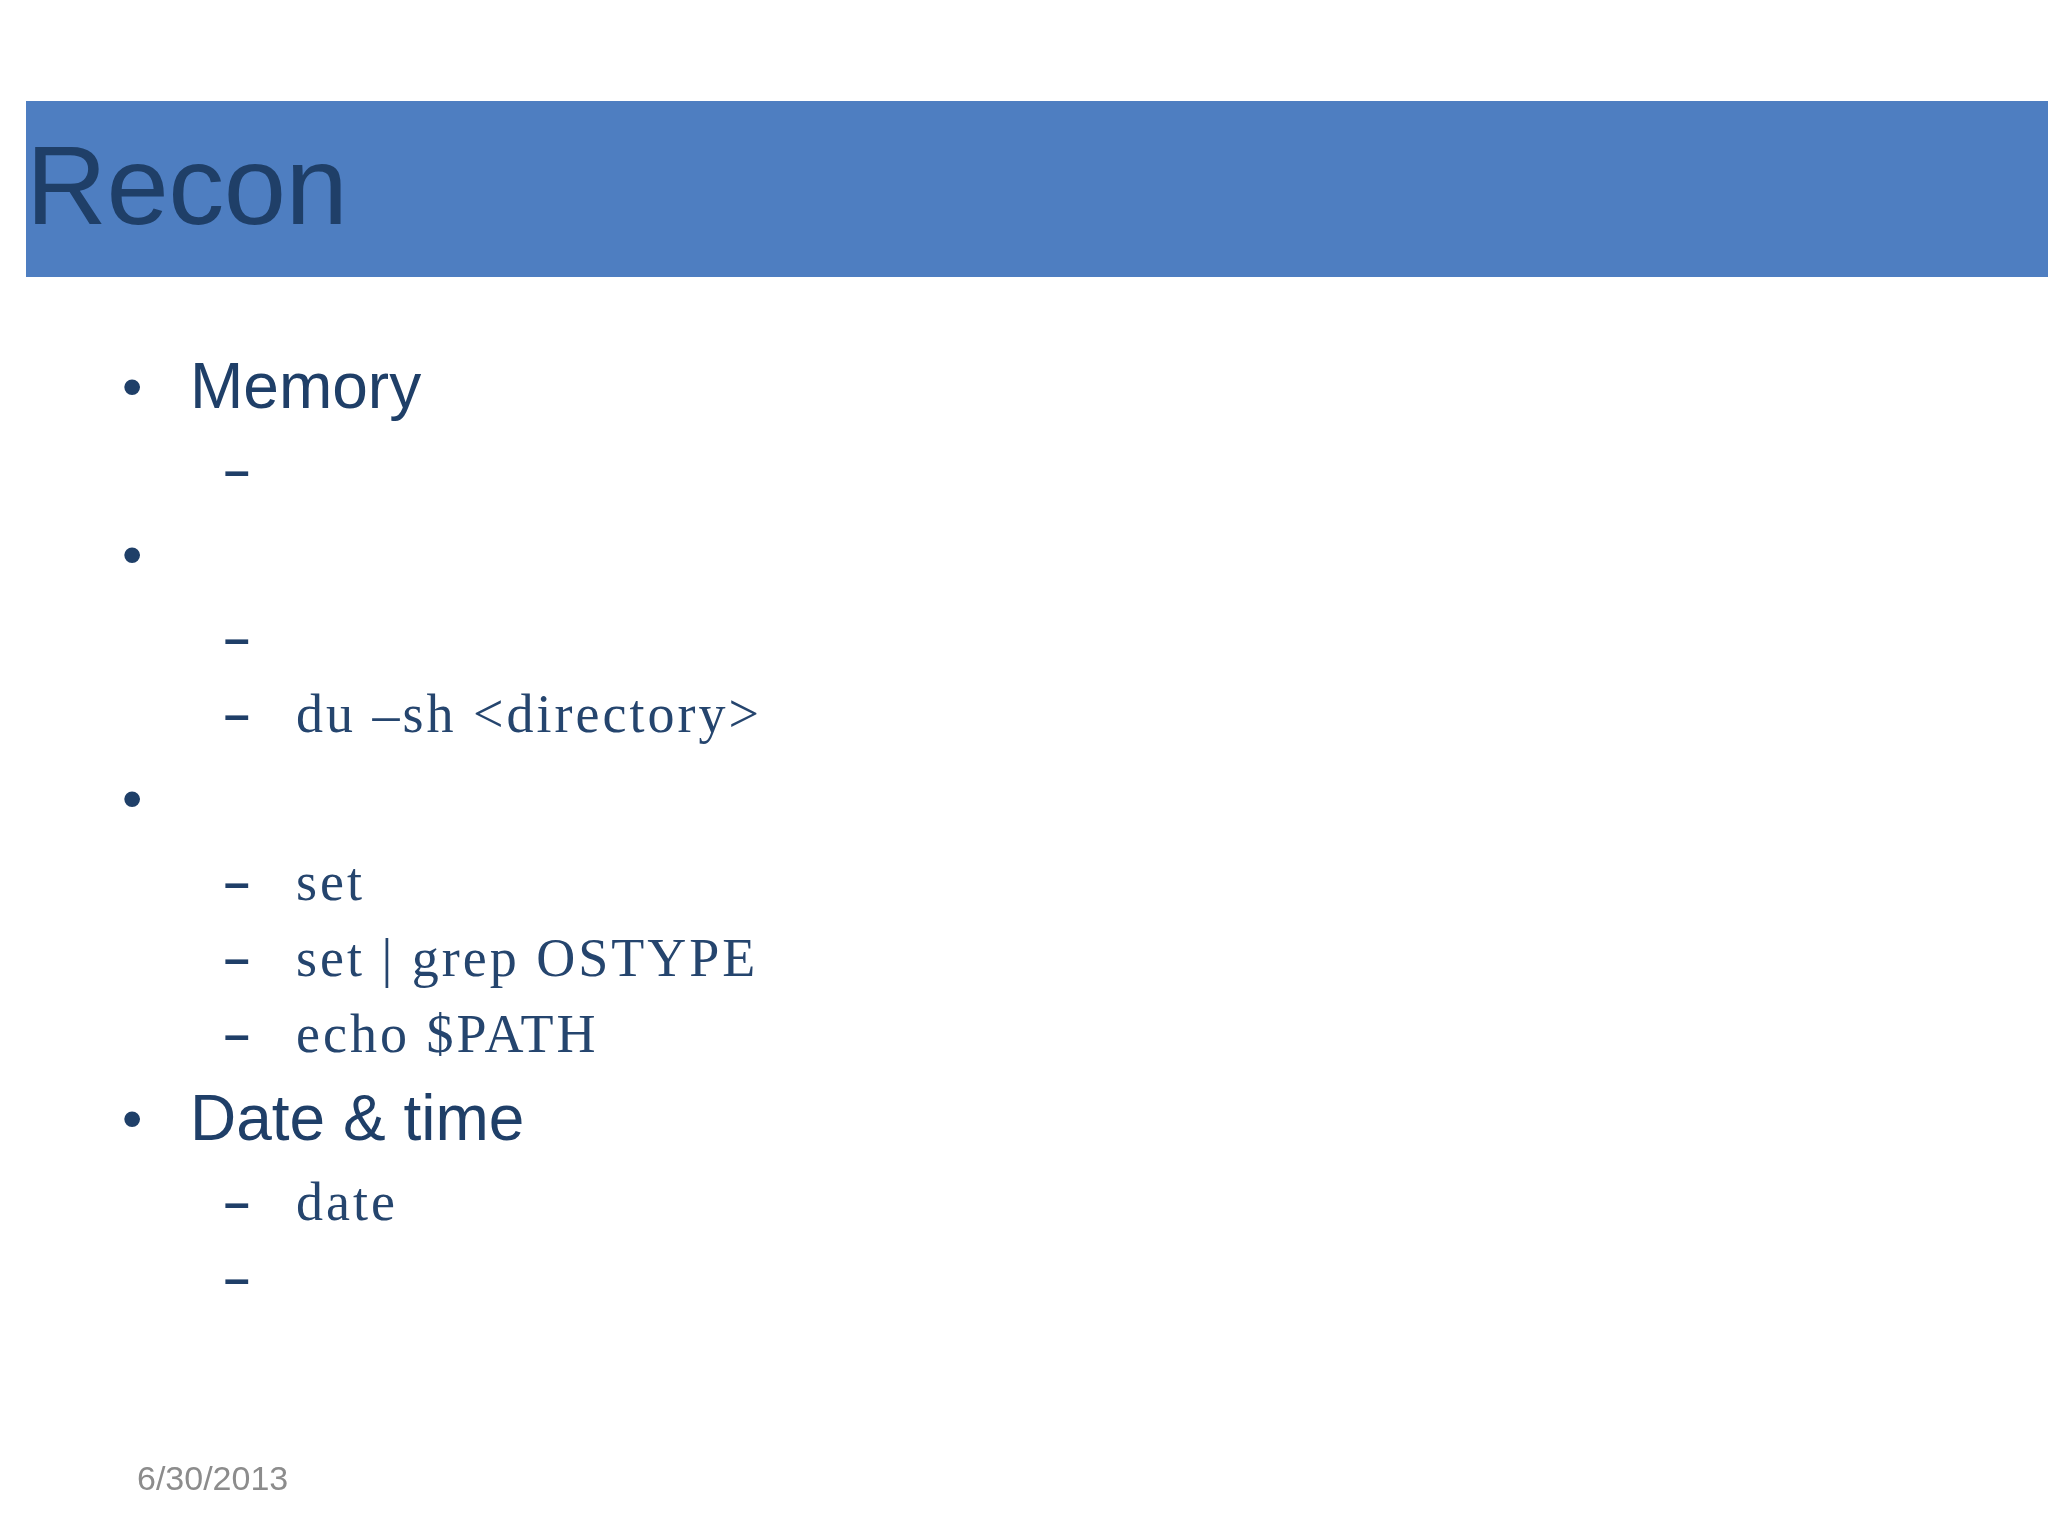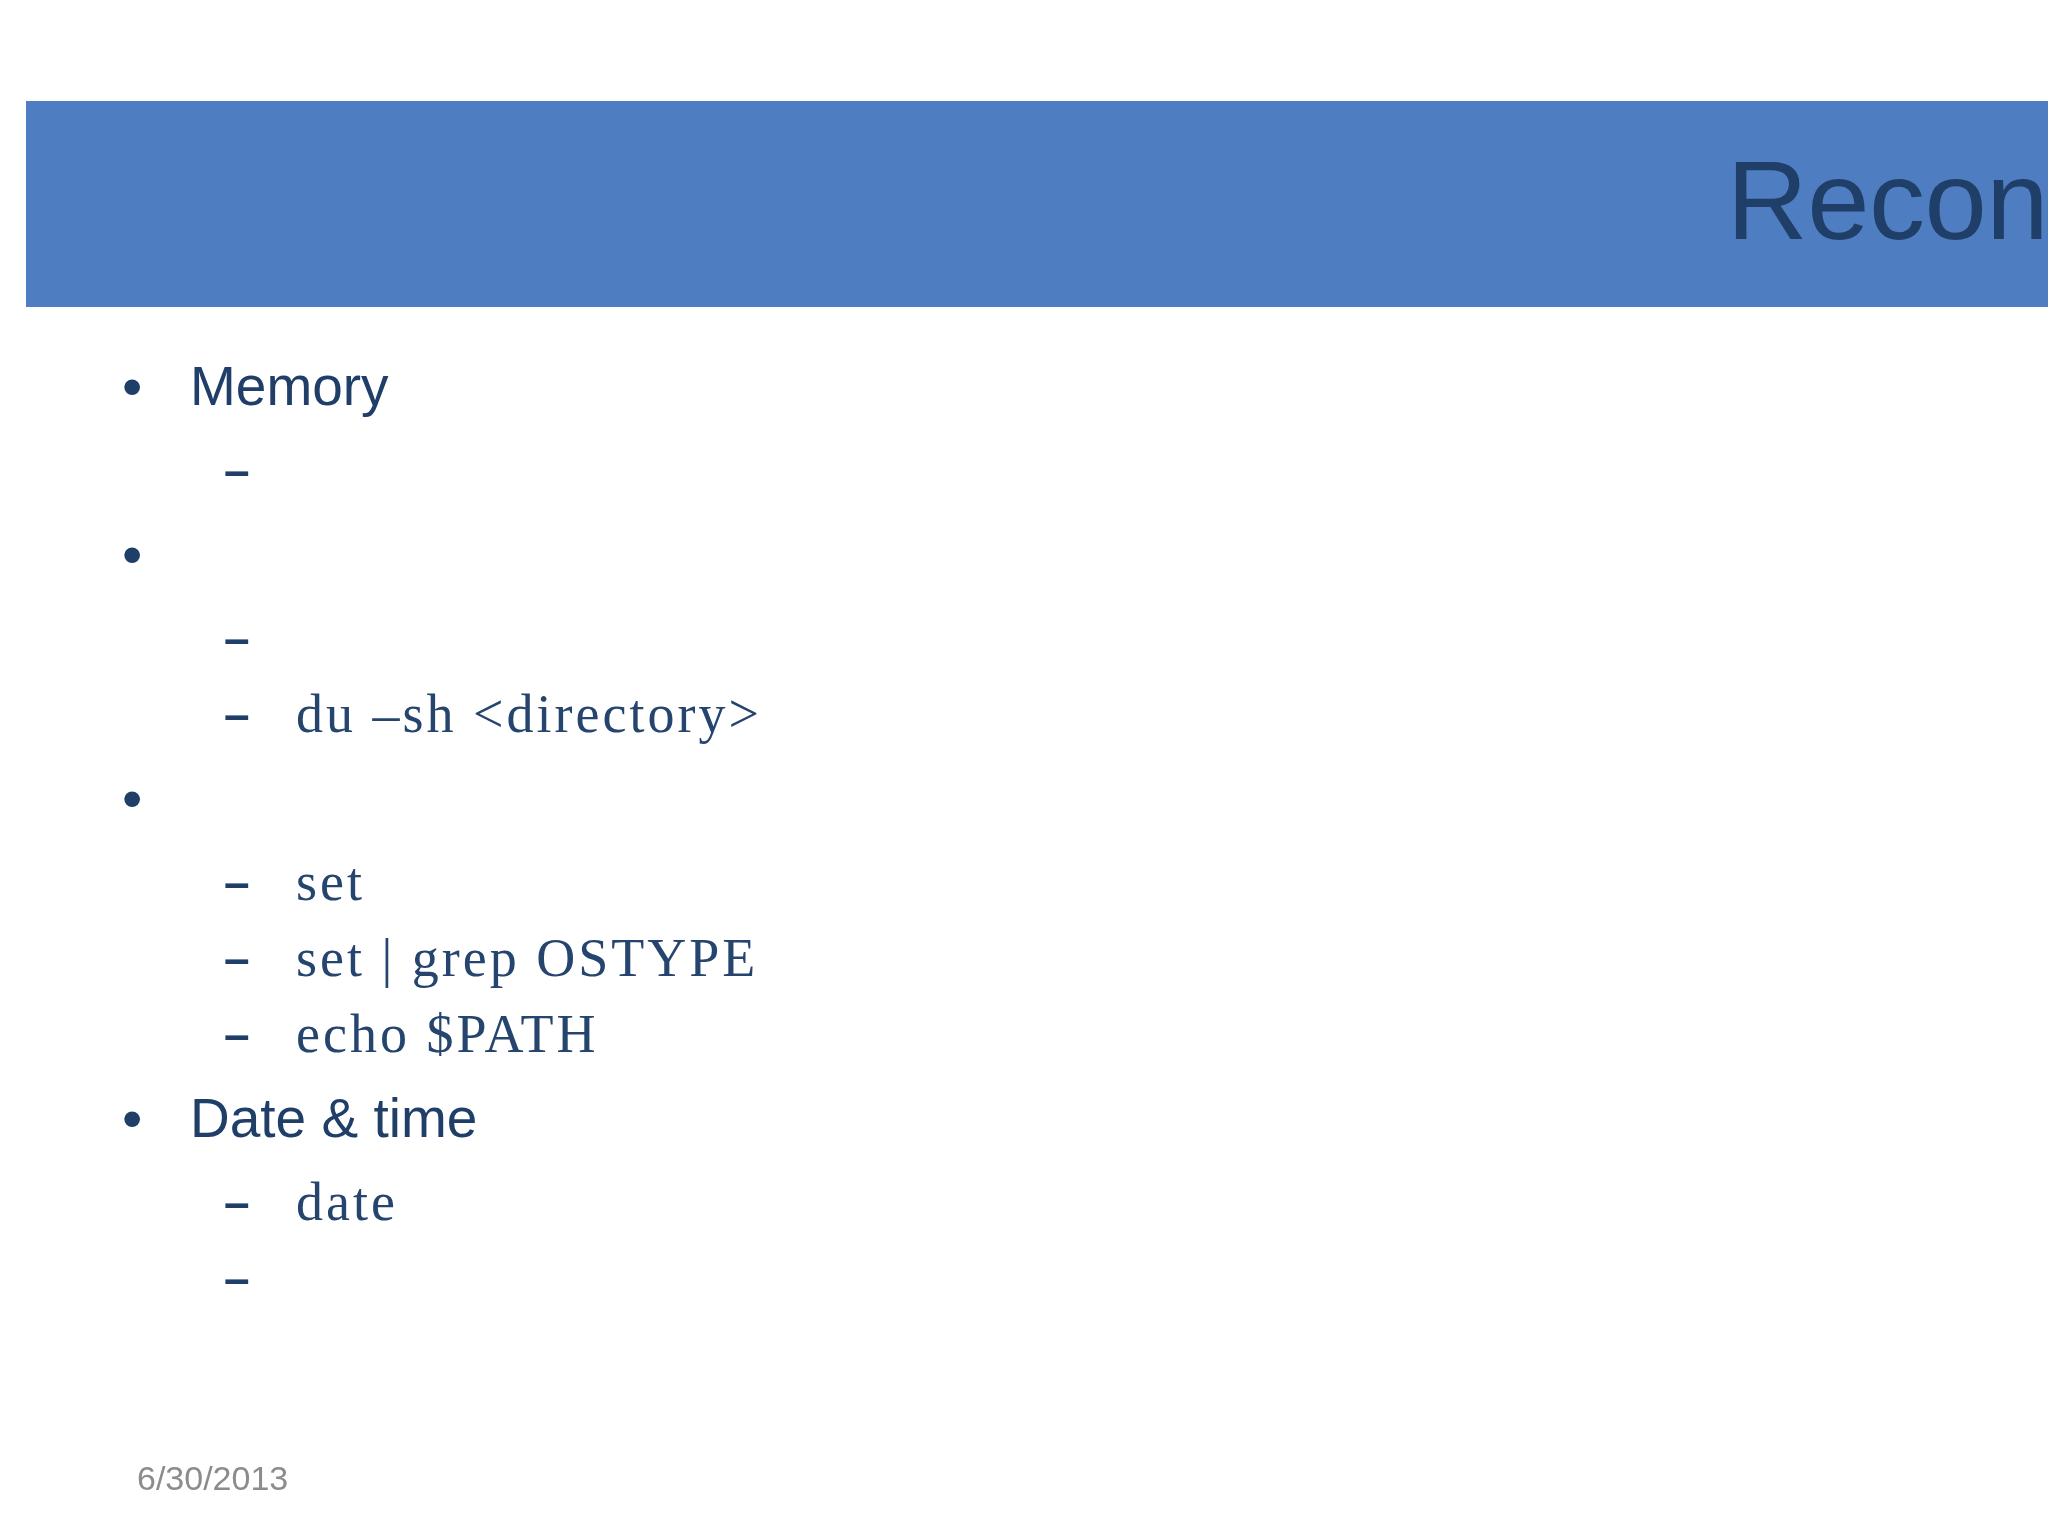--- a/index.html
+++ b/index.html
@@ -21,25 +21,25 @@
     height: 1536px;
     background: #ffffff;
   }
 
   
   .title-banner {
     position: absolute;
     left: 26px;
     top: 101px;
     width: 2022px;
-    height: 206px;
+    height: 176px;
     background: #4e7ec1;
     display: flex;
     align-items: center;
-    justify-content: flex-end;
+    justify-content: flex-start;
     box-sizing: border-box;
   }
   .title-text {
     font-family: "Liberation Sans", sans-serif;
     font-size: 112px;
     font-weight: 400;
     line-height: 1;
     color: #1f3f68;
     letter-spacing: -0.5px;
     padding-bottom: 6px;
@@ -73,21 +73,21 @@
     color: #1f3f68;
     font-size: 58px;
     line-height: 92px;
     font-family: "Liberation Sans", sans-serif;
     text-align: left;
     padding-left: 4px;
     box-sizing: border-box;
   }
   .l1-text {
     font-family: "Liberation Sans", sans-serif;
-    font-size: 55px;
+    font-size: 64px;
     line-height: 92px;
     color: #1f3f68;
     white-space: nowrap;
   }
 
   
   .l2 {
     display: flex;
     align-items: flex-start;
     padding-left: 224px;

